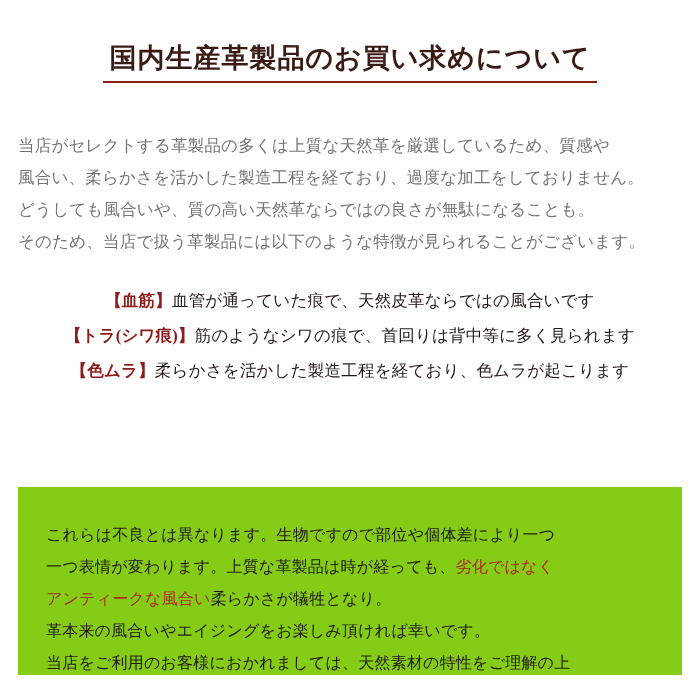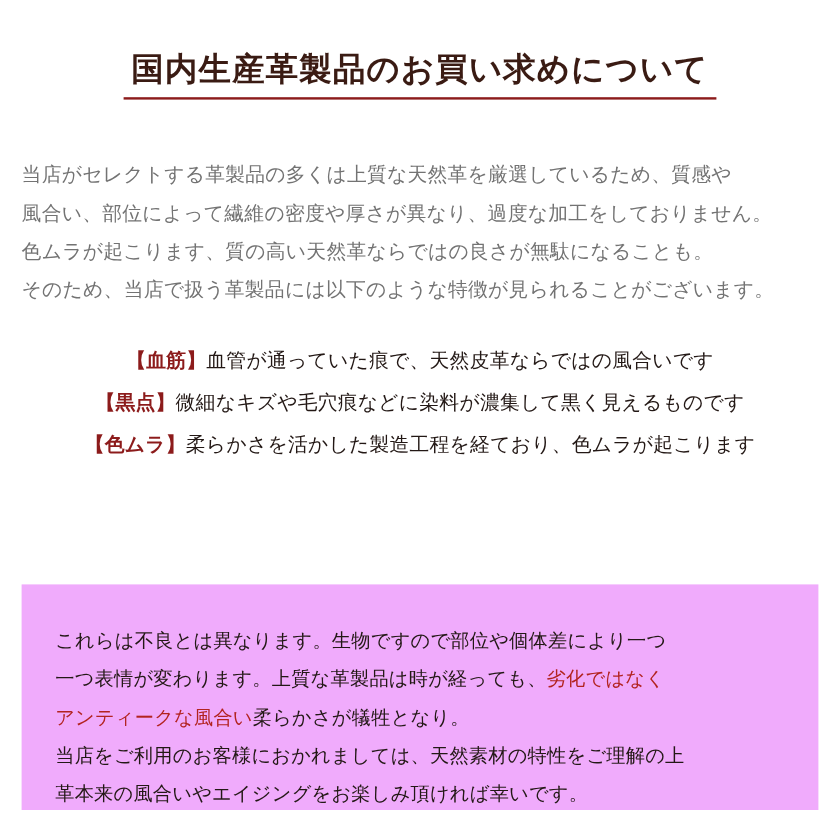--- a/index.html
+++ b/index.html
@@ -68,21 +68,21 @@
     font-weight: bold;
   }
 
   
   .note {
     position: absolute;
     left: 18px;
     right: 18px;
     top: 487px;
     height: 188px;
-    background: #f0abfc;
+    background: #84cc16;
     box-sizing: border-box;
   }
   .note-inner {
     padding: 32px 28px 0 28px;
     font-size: 16px;
     line-height: 2.0;
     color: #231815;
     letter-spacing: 0.2px;
   }
   .note-inner p {
@@ -96,34 +96,34 @@
 <body>
 
 <div class="page">
 
   <div class="title-wrap">
     <h1 class="title">国内生産革製品のお買い求めについて</h1>
   </div>
 
   <div class="intro">
     <p>当店がセレクトする革製品の多くは上質な天然革を厳選しているため、質感や</p>
-    <p>風合い、部位によって繊維の密度や厚さが異なり、過度な加工をしておりません。</p>
-    <p>色ムラが起こります、質の高い天然革ならではの良さが無駄になることも。</p>
+    <p>風合い、柔らかさを活かした製造工程を経ており、過度な加工をしておりません。</p>
+    <p>どうしても風合いや、質の高い天然革ならではの良さが無駄になることも。</p>
     <p>そのため、当店で扱う革製品には以下のような特徴が見られることがございます。</p>
   </div>
 
   <ul class="features">
     <li><span class="feat-key">【血筋】</span><span>血管が通っていた痕で、天然皮革ならではの風合いです</span></li>
-    <li><span class="feat-key">【黒点】</span><span>微細なキズや毛穴痕などに染料が濃集して黒く見えるものです</span></li>
+    <li><span class="feat-key">【トラ(シワ痕)】</span><span>筋のようなシワの痕で、首回りは背中等に多く見られます</span></li>
     <li><span class="feat-key">【色ムラ】</span><span>柔らかさを活かした製造工程を経ており、色ムラが起こります</span></li>
   </ul>
 
   <div class="note">
     <div class="note-inner">
       <p>これらは不良とは異なります。生物ですので部位や個体差により一つ</p>
       <p><span>一つ表情が変わります。</span><span>上質な革製品は時が経っても、</span><span class="accent-red">劣化ではなく</span></p>
       <p><span class="accent-red">アンティークな風合い</span><span>柔らかさが犠牲となり。</span></p>
+      <p>革本来の風合いやエイジングをお楽しみ頂ければ幸いです。</p>
       <p>当店をご利用のお客様におかれましては、天然素材の特性をご理解の上</p>
-      <p>革本来の風合いやエイジングをお楽しみ頂ければ幸いです。</p>
     </div>
   </div>
 
 </div>
 
 </body></html>

